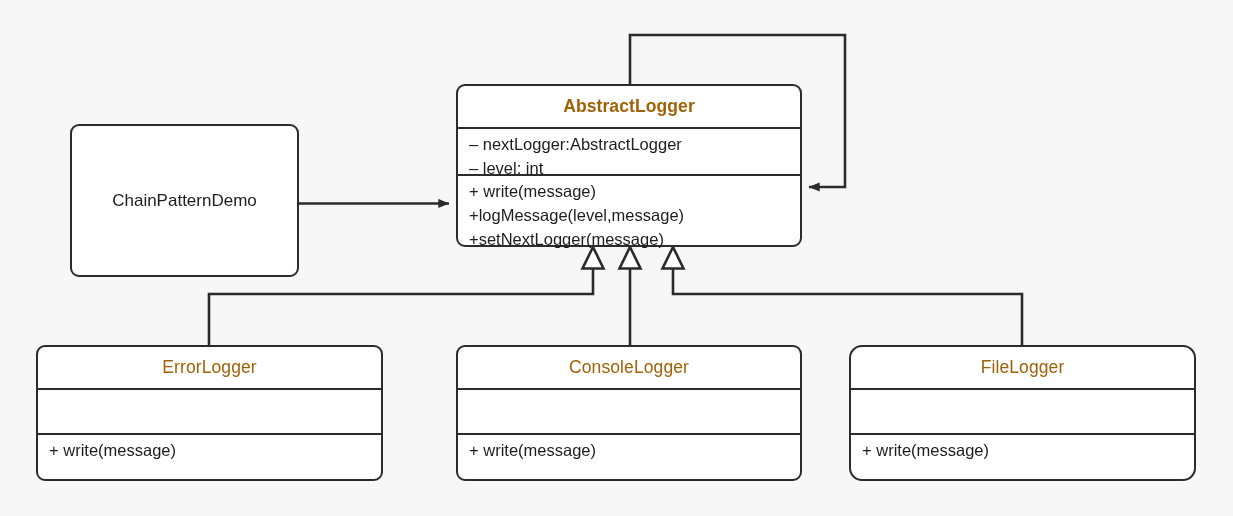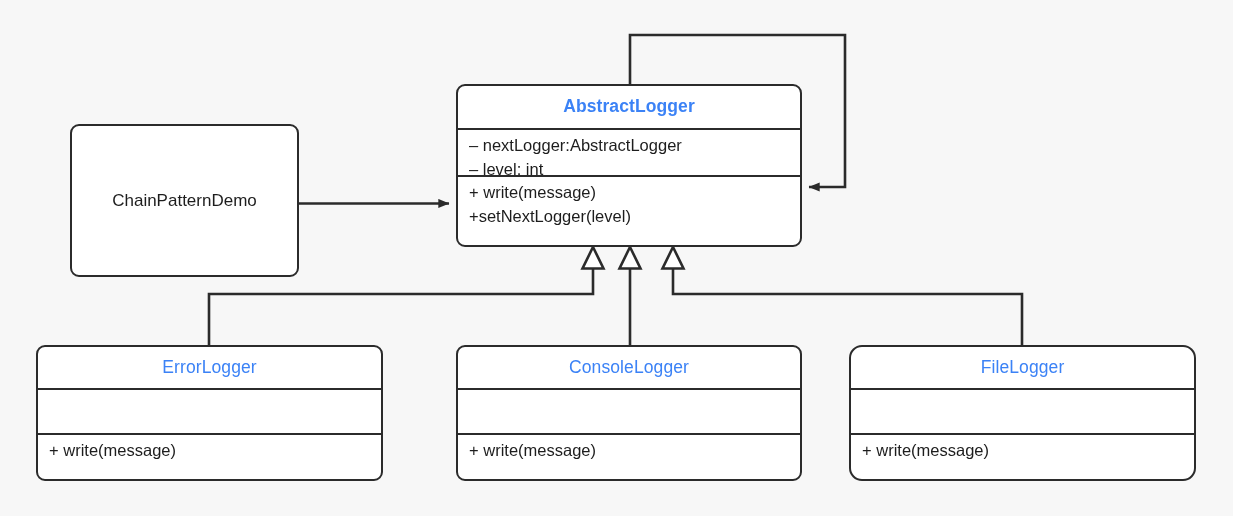--- a/index.html
+++ b/index.html
@@ -37,21 +37,21 @@
     flex-direction: column;
     z-index: 2;
   }
   .uml-class.plain {
     justify-content: center;
     align-items: center;
   }
   .cls-name {
     text-align: center;
     font-size: 17.5px;
-    color: #3b82f6;
+    color: #a16207;
     letter-spacing: 0.1px;
     display: flex;
     align-items: center;
     justify-content: center;
     box-sizing: border-box;
     width: 100%;
   }
   .cls-name.bold {
     font-weight: bold;
   }
@@ -135,21 +135,22 @@
   <div class="uml-class" id="box-abstractlogger">
     <div class="cls-name bold">AbstractLogger</div>
     <div class="cls-divider"></div>
     <div class="cls-compartment attrs">
       <div class="cls-row">– nextLogger:AbstractLogger</div>
       <div class="cls-row">– level: int</div>
     </div>
     <div class="cls-divider"></div>
     <div class="cls-compartment methods">
       <div class="cls-row">+ write(message)</div>
-      <div class="cls-row">+setNextLogger(level)</div>
+      <div class="cls-row">+logMessage(level,message)</div>
+      <div class="cls-row">+setNextLogger(message)</div>
     </div>
   </div>
 
   <div class="uml-class leaf" id="box-errorlogger">
     <div class="cls-name">ErrorLogger</div>
     <div class="cls-divider"></div>
     <div class="cls-compartment attrs"></div>
     <div class="cls-divider"></div>
     <div class="cls-compartment methods">
       <div class="cls-row">+ write(message)</div>

